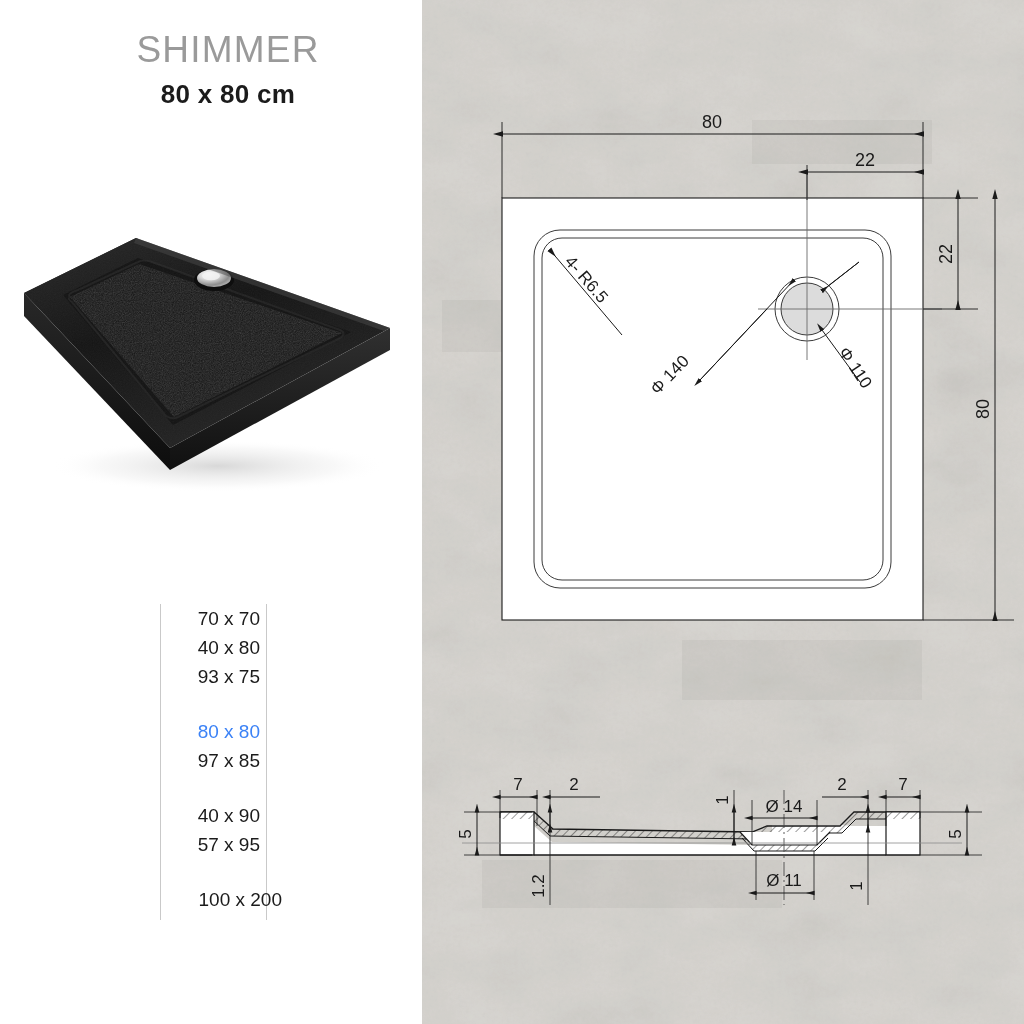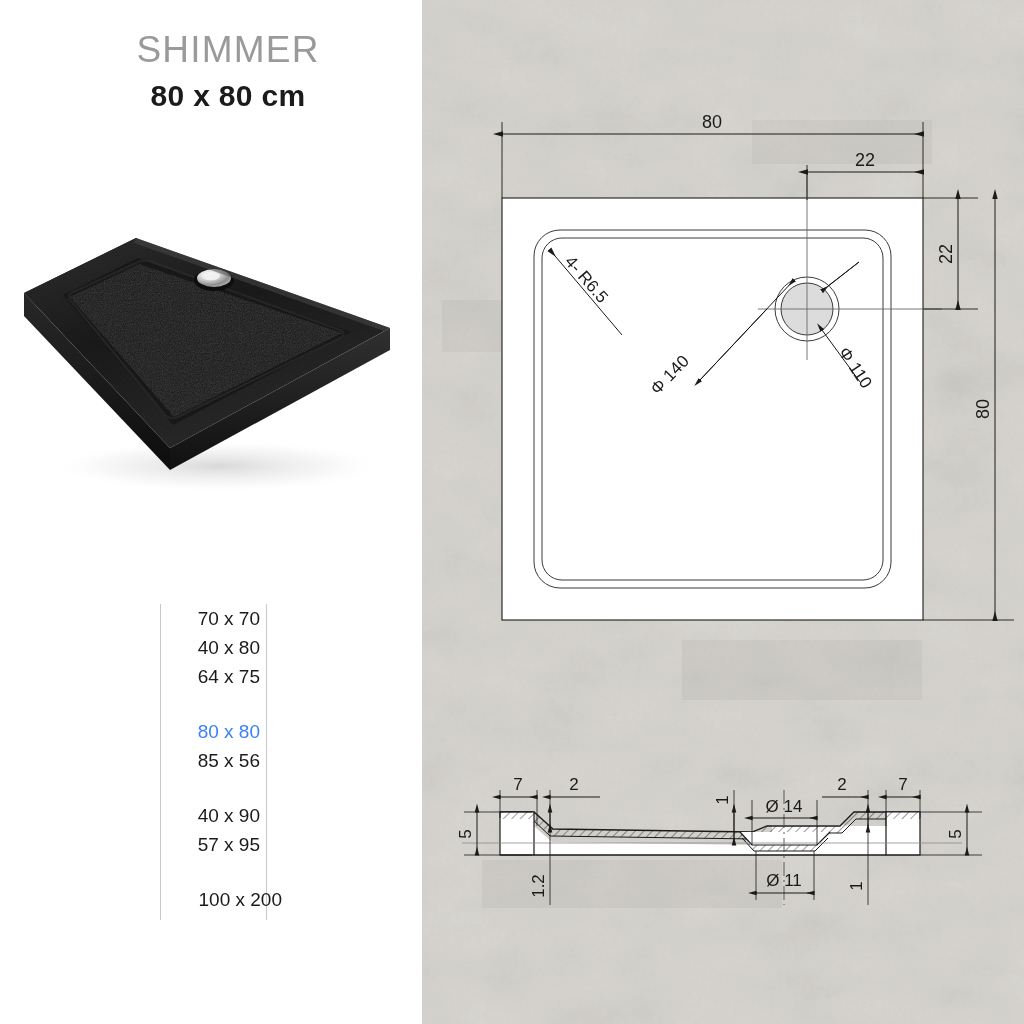--- a/index.html
+++ b/index.html
@@ -30,21 +30,21 @@
     text-align: center;
   }
   #product-name {
     font-size: 37px;
     letter-spacing: 1.2px;
     color: #9a9a9a;
     font-weight: 400;
     line-height: 1.1;
   }
   #product-size {
-    font-size: 30px;
+    font-size: 26px;
     color: #1b1b1b;
     font-weight: 600;
     margin-top: 8px;
     letter-spacing: 0.3px;
   }
 
   
   #product-photo {
     position: absolute;
     left: 18px; top: 198px;
@@ -177,23 +177,23 @@
       <polygon points="118,40 372,130 366,133 116,45" fill="#4a4a4a" opacity="0.5"></polygon>
     </svg>
   </div>
 
   <div id="size-list">
     <div class="size-rule left"></div>
     <div class="size-rule right"></div>
     <div id="size-items">
         <div class="size-item">70 x 70</div>
         <div class="size-item">40 x 80</div>
-        <div class="size-item gap-after">64 x 75</div>
+        <div class="size-item gap-after">93 x 75</div>
         <div class="size-item current">80 x 80</div>
-        <div class="size-item gap-after">85 x 56</div>
+        <div class="size-item gap-after">97 x 85</div>
         <div class="size-item">40 x 90</div>
         <div class="size-item gap-after">57 x 95</div>
         <div class="size-item wide">100 x 200</div>
       </div>
   </div>
 </div>
 
 <div id="right-panel">
 
   <div id="bg-texture">

